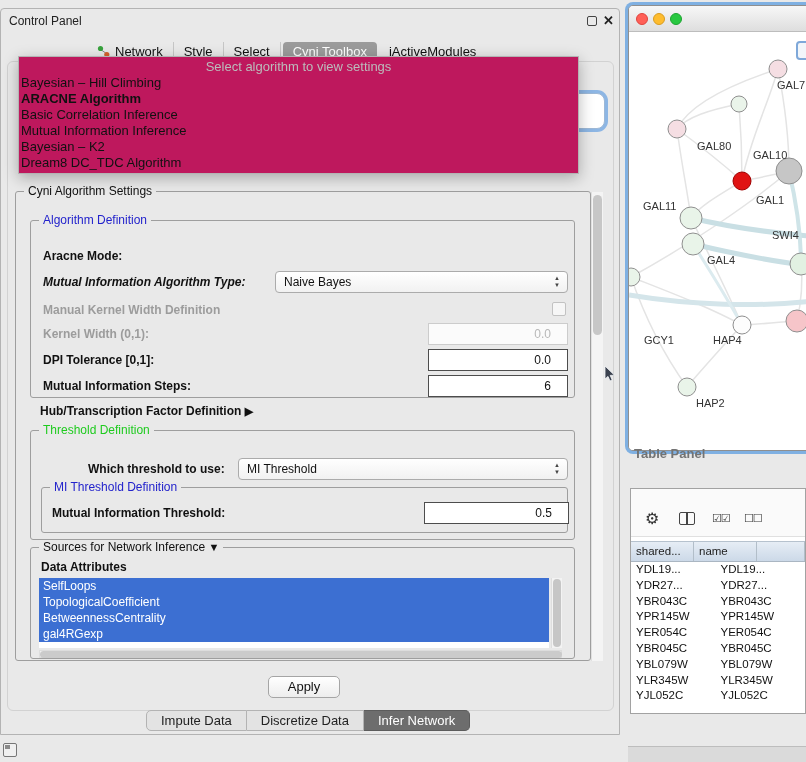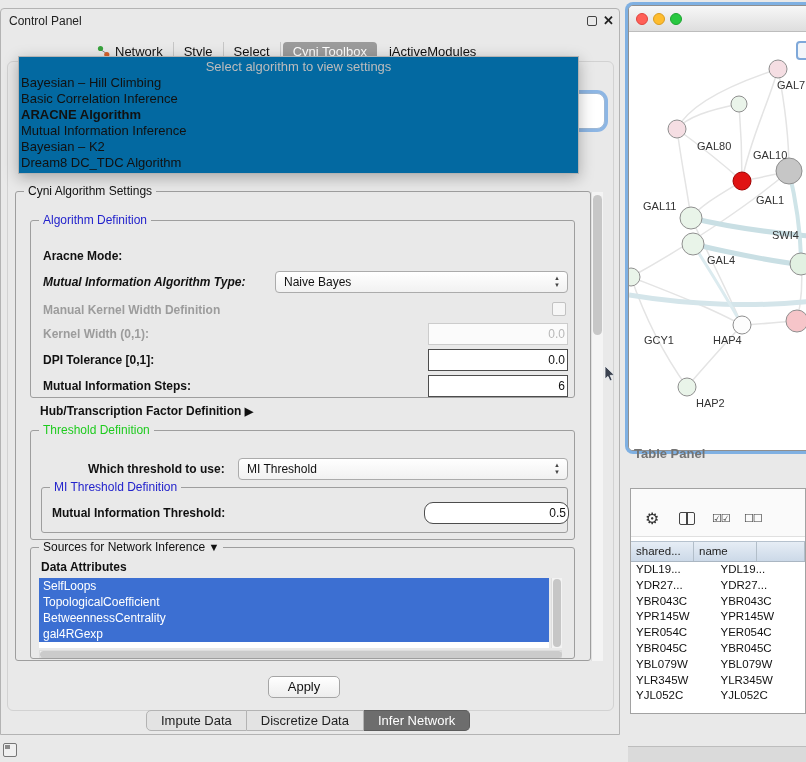--- a/index.html
+++ b/index.html
@@ -22,21 +22,21 @@
   .cp-tab:last-child { border-right:none; }
   .cp-tab.active { background:#9b9b9b; color:#fff; border-radius:4px; border-right:none; margin:0 2px; }
 
   .cp-content-outline { left:6px; top:52px; width:607px; height:650px; border:1px solid #d2d2d2; border-radius:6px; }
 
   
   .combo-remnant { left:556px; top:84px; width:48px; height:36px; background:#fff;
     border:1px solid #9db8d6; border-radius:8px; box-shadow:0 0 0 3px #8db6e4; z-index:4; }
 
   
-  .dd-popup { left:17px; top:47px; width:561px; height:118px; background:#0369a1;
+  .dd-popup { left:17px; top:47px; width:561px; height:118px; background:#be185d;
     border:1px solid #b3b3b3; box-shadow:0 4px 14px rgba(0,0,0,.28); z-index:10;
     font-size:13px; padding-top:2px; }
   .dd-prompt { text-align:center; color:#bcbcbc; height:16px; line-height:16px; }
   .dd-item { height:16px; line-height:16px; padding-left:2px; color:#111; white-space:nowrap; }
   .dd-item.sel { font-weight:bold; }
 
   
   .tborder { position:absolute; border:1px solid #9e9e9e; border-radius:3px; }
   .tlabel { position:absolute; top:-8px; left:8px; background:#e9e9e9; padding:0 4px;
     font-size:12px; white-space:nowrap; }
@@ -44,21 +44,21 @@
   .tlabel.green { color:#1ecb1e; }
 
   .boldlbl { position:absolute; font-size:12px; font-weight:bold; color:#111; line-height:22px; white-space:nowrap; }
   .graylbl { color:#9c9c9c; }
 
   .combo { position:absolute; height:22px; background:linear-gradient(#ffffff,#f1f1f1);
     border:1px solid #ababab; border-radius:4px; font-size:12px; line-height:20px; padding-left:8px; }
   .combo-arrows { position:absolute; right:7px; top:3px; display:flex; flex-direction:column;
     font-size:6px; line-height:7px; color:#444; }
   .tfield { position:absolute; height:22px; background:#fff; border:1px solid #4d4d4d;
-    font-size:12px; line-height:20px; text-align:right; padding-right:2px; }
+    font-size:12px; line-height:20px; text-align:right; padding-right:16px; }
   .tfield.disabled { border:1px solid #cccccc; background:#fbfbfb; color:#b8b8b8; }
   .checkbox { position:absolute; width:14px; height:14px; border:1px solid #c2c2c2; background:#f6f6f6; border-radius:2px; }
 
   .expander { position:absolute; font-size:12px; font-weight:bold; white-space:nowrap; }
   .tri { font-size:11px; color:#111; }
 
   .attr-list { position:absolute; background:#fff; overflow:hidden; }
   .attr-item { height:16px; line-height:16px; font-size:12px; padding-left:4px; color:#111; }
   .attr-item.sel { background:#3c6fd2; color:#fff; }
 
@@ -152,22 +152,22 @@
   </div>
 
   <div class="abs cp-content-outline"></div>
 
   <div class="abs combo-remnant"></div>
 
   <div class="abs dd-popup">
     <div class="dd-prompt">Select algorithm to view settings</div>
     <div>
         <div class="dd-item">Bayesian – Hill Climbing</div>
+        <div class="dd-item sel">ARACNE Algorithm</div>
         <div class="dd-item">Basic Correlation Inference</div>
-        <div class="dd-item sel">ARACNE Algorithm</div>
         <div class="dd-item">Mutual Information Inference</div>
         <div class="dd-item">Bayesian – K2</div>
         <div class="dd-item">Dream8 DC_TDC Algorithm</div>
       </div>
   </div>
 
   <div class="abs settings-scroll"></div>
   <div class="abs settings-thumb"></div>
 
   <div class="tborder" style="left:14px; top:182px; width:576px; height:470px;">
@@ -219,21 +219,21 @@
         <span>MI Threshold</span>
         <span class="combo-arrows">
             <span>▲</span>
             <span>▼</span>
           </span>
       </div>
 
       <div class="tborder" style="left:10px; top:56px; width:527px; height:46px;">
         <span class="tlabel blue">MI Threshold Definition</span>
         <span class="boldlbl" style="left:10px; top:14px;">Mutual Information Threshold:</span>
-        <div class="tfield" style="left:382px; top:14px; width:145px;border-radius:9px;">
+        <div class="tfield" style="left:382px; top:14px; width:145px;">
           <span>0.5</span>
         </div>
       </div>
     </div>
 
     <div class="tborder" style="left:14px; top:355px; width:545px; height:112px;">
       <span class="tlabel">
         <span>Sources for Network Inference</span>
         <span class="tri"> ▼</span>
       </span>

